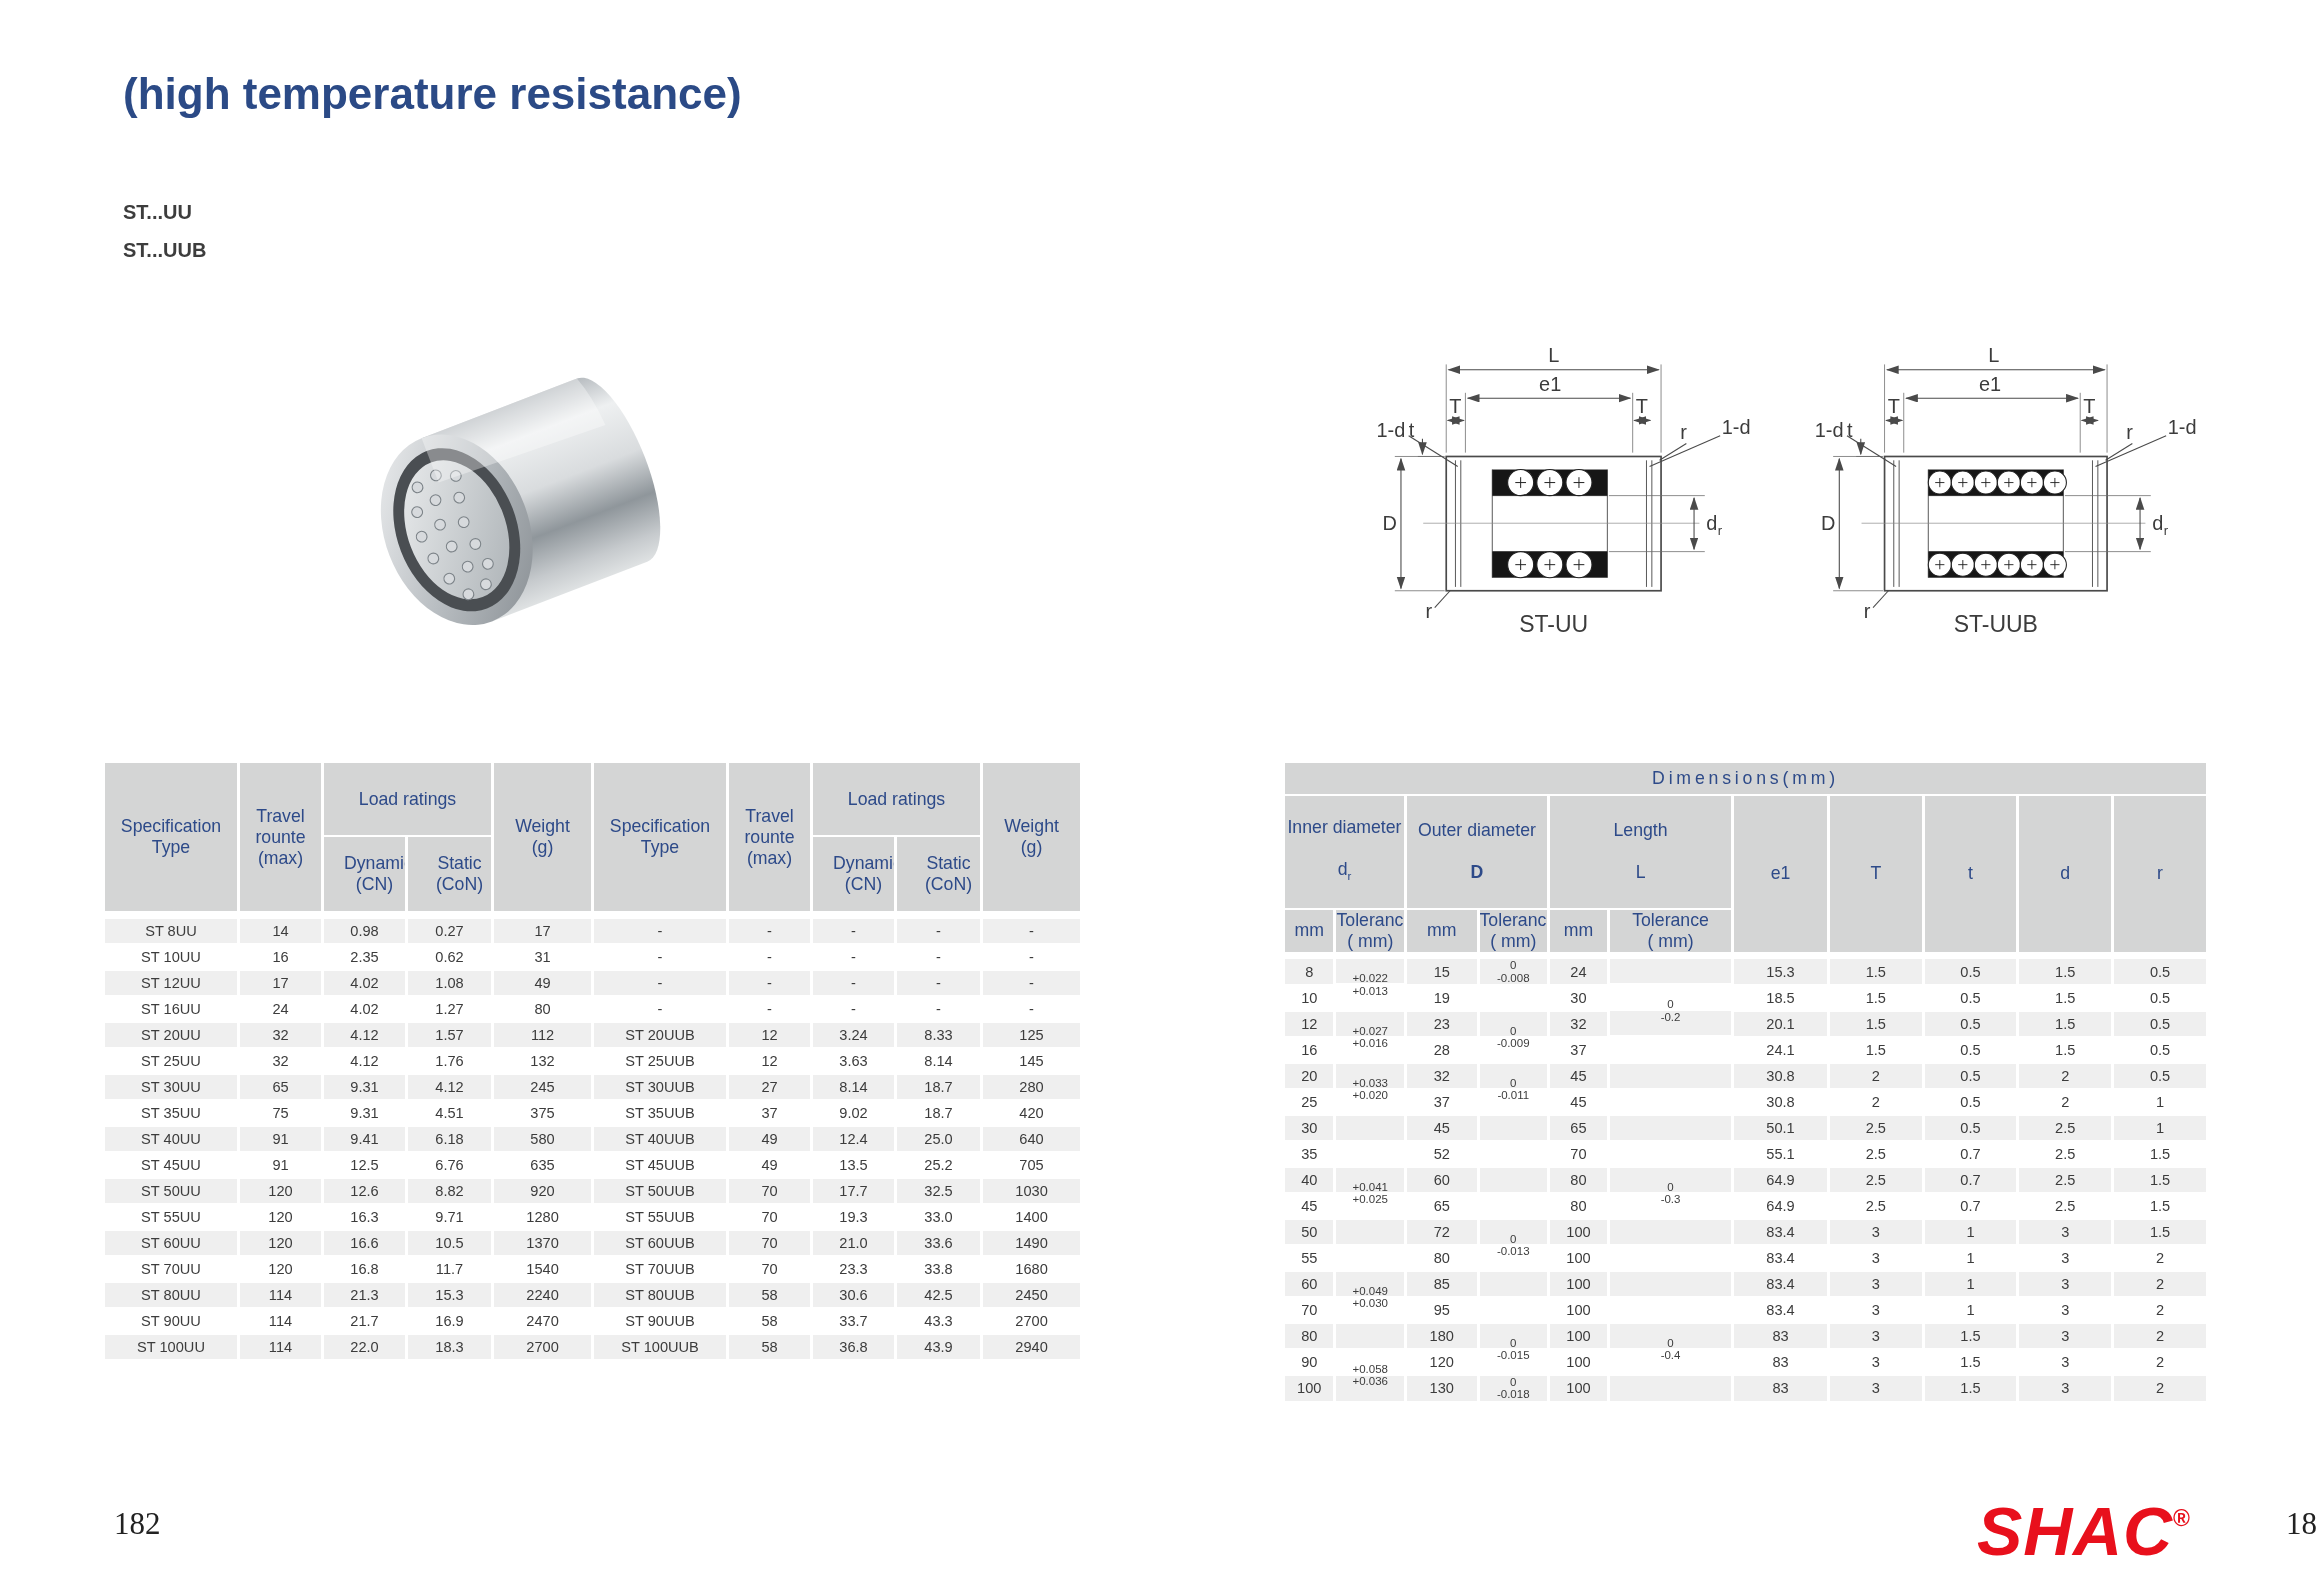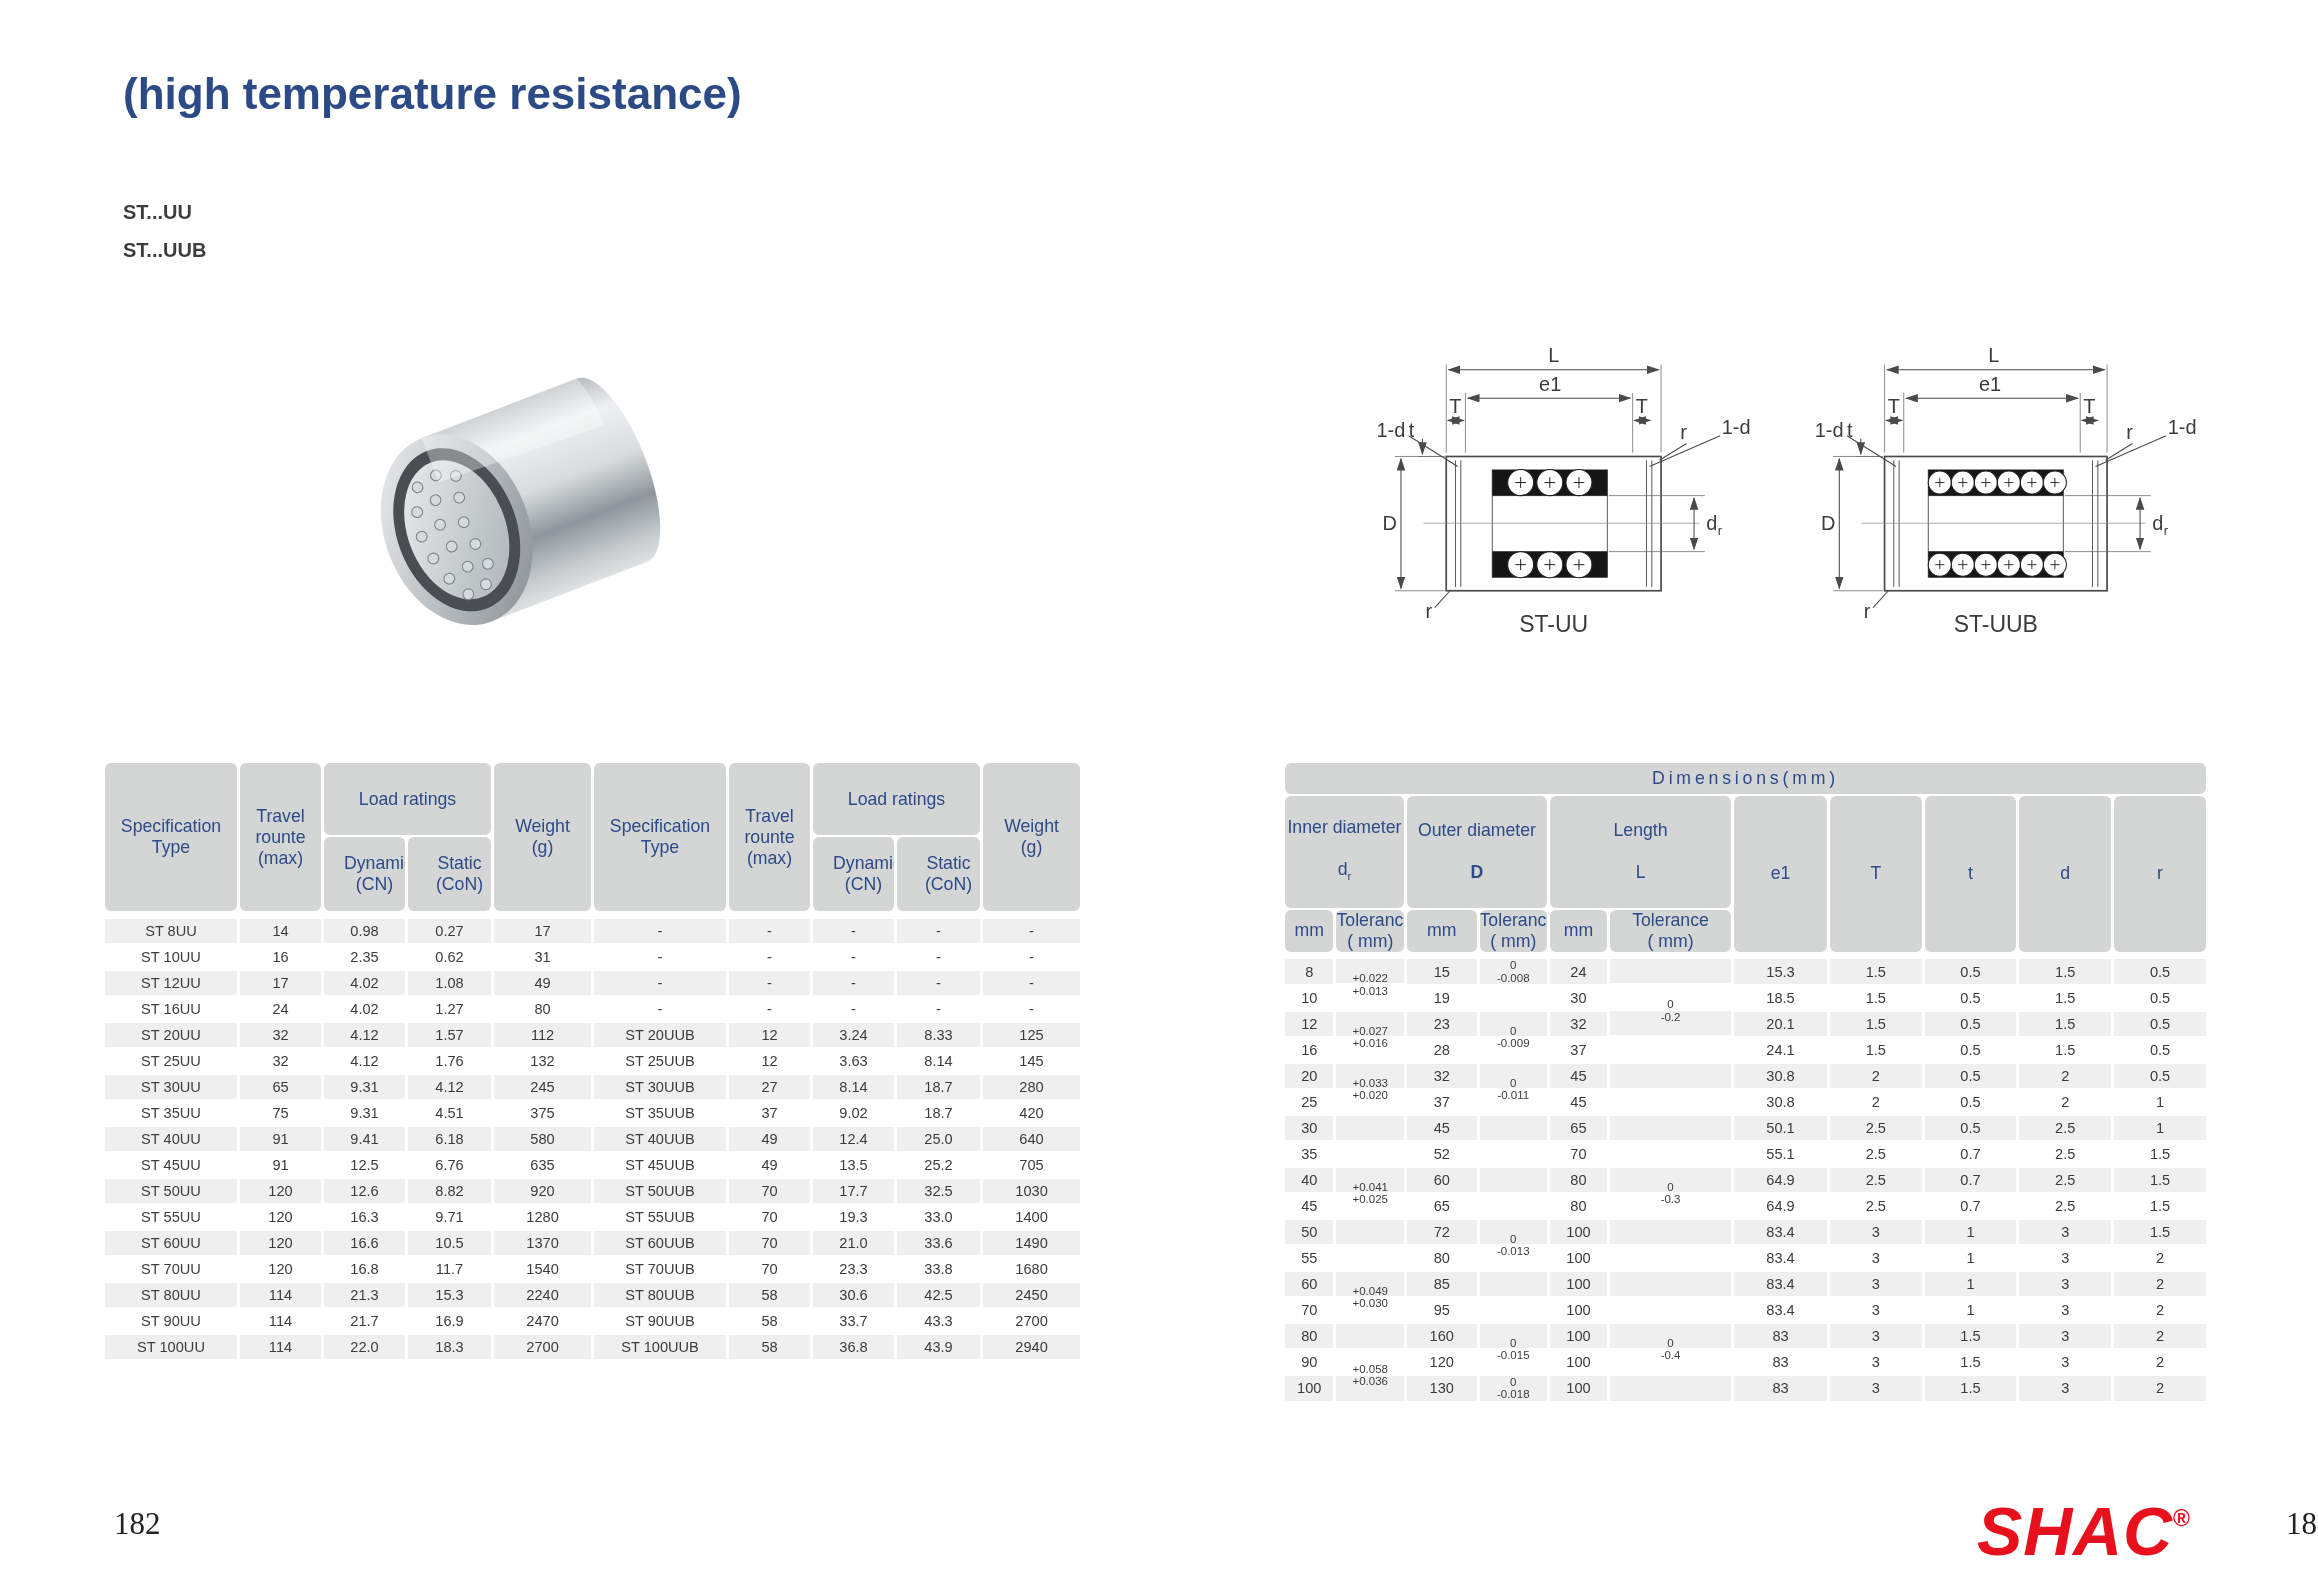--- a/index.html
+++ b/index.html
@@ -12,21 +12,21 @@
 
   
   .title { left:123px; top:69px; font-weight:bold; color:#2b4a86; font-size:44px; line-height:49px; }
   .subtitle { left:123px; top:193px; font-weight:bold; color:#3d3d3d; font-size:20px; line-height:38px; }
 
   
   table { border-collapse:separate; border-spacing:3.1px 2.3px; table-layout:fixed; }
   th, td { text-align:center; vertical-align:middle; padding:0; overflow:hidden; }
   thead th {
     background:#d4d5d5; color:#2d4a89; font-weight:normal;
-    font-size:17.7px; line-height:21px; white-space:pre-line;border-radius:6px;
+    font-size:17.7px; line-height:21px; white-space:pre-line;
   }
   tbody td { height:24px; font-size:14.6px; }
   tr.odd  td { background:#efefef; }
   tr.even td { background:#ffffff; }
   tr.spacer td { background:#ffffff; height:3.8px; }
   td.tol { font-size:11.5px; line-height:12.3px; white-space:pre-line; }
 
   .spec-table { left:102px;  top:761px; width:962px; }
   .spec-table thead tr:nth-child(1) th { height:72px; }
   .spec-table thead tr:nth-child(2) th { height:74px;padding-left:20px; }
@@ -784,21 +784,21 @@
         <td class="tol"></td>
         <td>83.4</td>
         <td>3</td>
         <td>1</td>
         <td>3</td>
         <td>2</td>
       </tr>
       <tr class="odd">
         <td>80</td>
         <td class="tol"></td>
-        <td>160</td>
+        <td>180</td>
         <td class="tol" rowspan="2" style="background: linear-gradient(rgb(239, 239, 239) 0px, rgb(239, 239, 239) 24px, rgb(255, 255, 255) 24px, rgb(255, 255, 255) 26px, rgb(255, 255, 255) 26px, rgb(255, 255, 255) 50px);">0
 -0.015</td>
         <td>100</td>
         <td class="tol" rowspan="2" style="background: linear-gradient(rgb(239, 239, 239) 0px, rgb(239, 239, 239) 24px, rgb(255, 255, 255) 24px, rgb(255, 255, 255) 26px, rgb(255, 255, 255) 26px, rgb(255, 255, 255) 50px);">0
 -0.4</td>
         <td>83</td>
         <td>3</td>
         <td>1.5</td>
         <td>3</td>
         <td>2</td>

